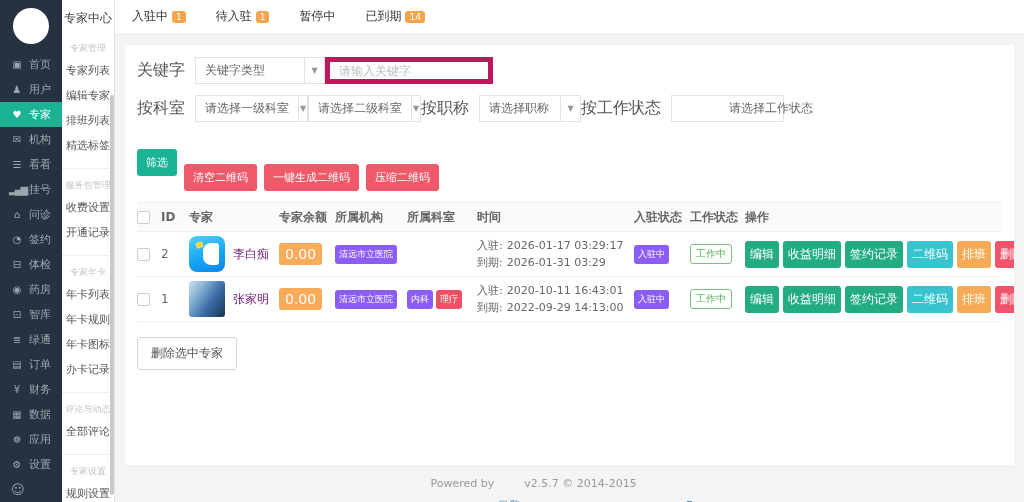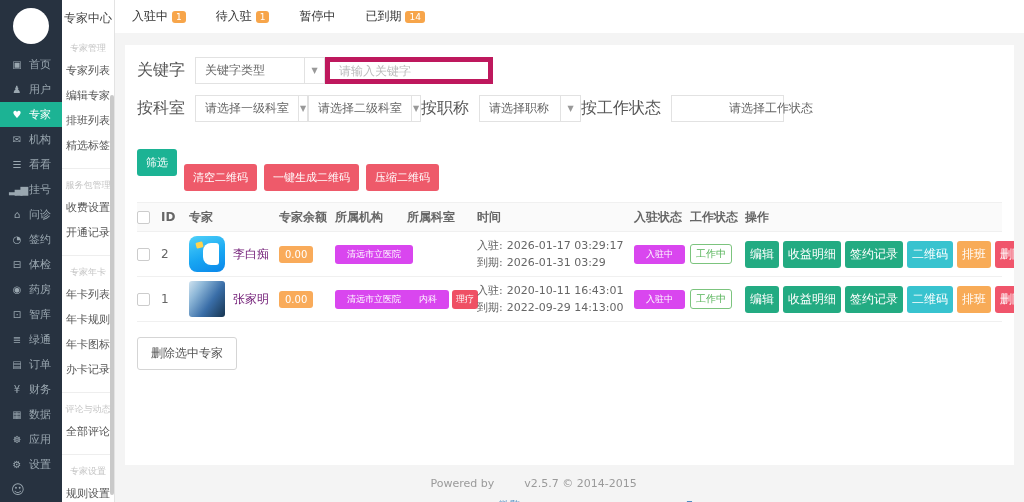--- a/index.html
+++ b/index.html
@@ -75,22 +75,22 @@
     background:linear-gradient(160deg,#4fd1f9 0%,#18a6f2 55%,#0a86ea 100%); flex-shrink:0; }
   .avatar-app::after { content:""; position:absolute; right:6px; top:7px; width:16px; height:22px;
     background:#fff; border-radius:8px 3px 3px 8px; }
   .avatar-app::before { content:""; position:absolute; left:7px; top:6px; width:7px; height:6px;
     background:#ffd34d; border-radius:1px; transform:rotate(-14deg); z-index:2; }
   .avatar-photo { width:36px; height:36px; border-radius:3px; flex-shrink:0; cursor:pointer;
     background:linear-gradient(125deg,#cfe2ef 0%,#8fb8d8 25%,#3a6ea8 60%,#16344f 100%); }
   .ename { color:#701a75; white-space:nowrap; }
 
   .badge { display:inline-block; border-radius:3px; white-space:nowrap; }
-  .badge-orange { background:#f9ab5a; color:#fff; font-size:10px; padding:3px 6px; }
-  .badge-green { background:#d946ef; color:#fff; font-size:9px; padding:3px 12px; }
+  .badge-orange { background:#f9ab5a; color:#fff; font-size:14px; padding:3px 6px; }
+  .badge-green { background:#8b5cf6; color:#fff; font-size:9px; padding:3px 4px; }
   .badge-red { background:#ef5064; color:#fff; font-size:9px; padding:3px 4px; }
   .badge-outline { background:#fff; border:1px solid #7cc47e; color:#54b357; font-size:10px; padding:2px 5px; }
 
   .tline { font-size:11px; color:#666; line-height:17px; white-space:nowrap; }
   .tlab { margin-right:4px; }
 
   .abtn { border:none; color:#fff; font-size:12px; padding:5px 5px; border-radius:3px; cursor:pointer;
     white-space:nowrap; font-family:inherit; }
   .ab-green { background:#23ab82; }
   .ab-cyan { background:#38c3cf; }

